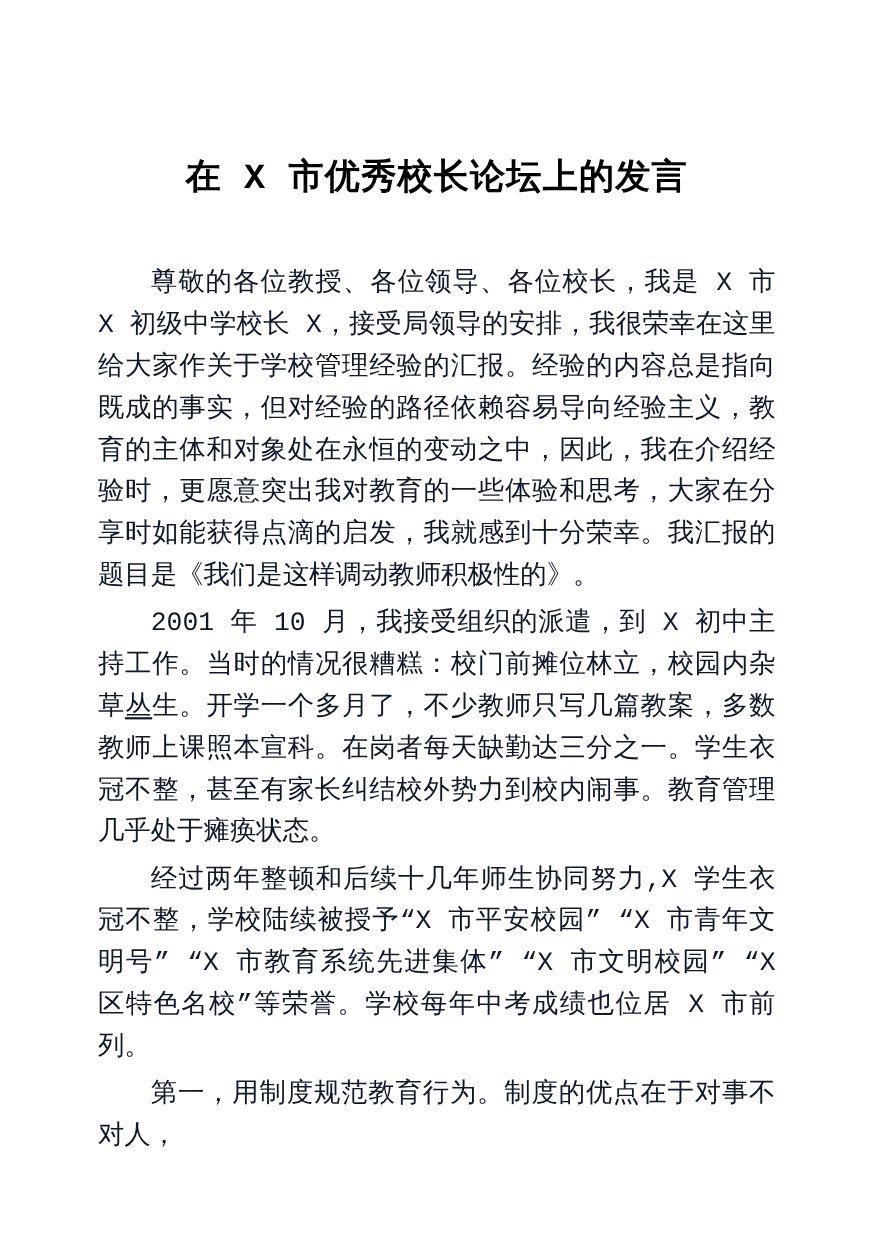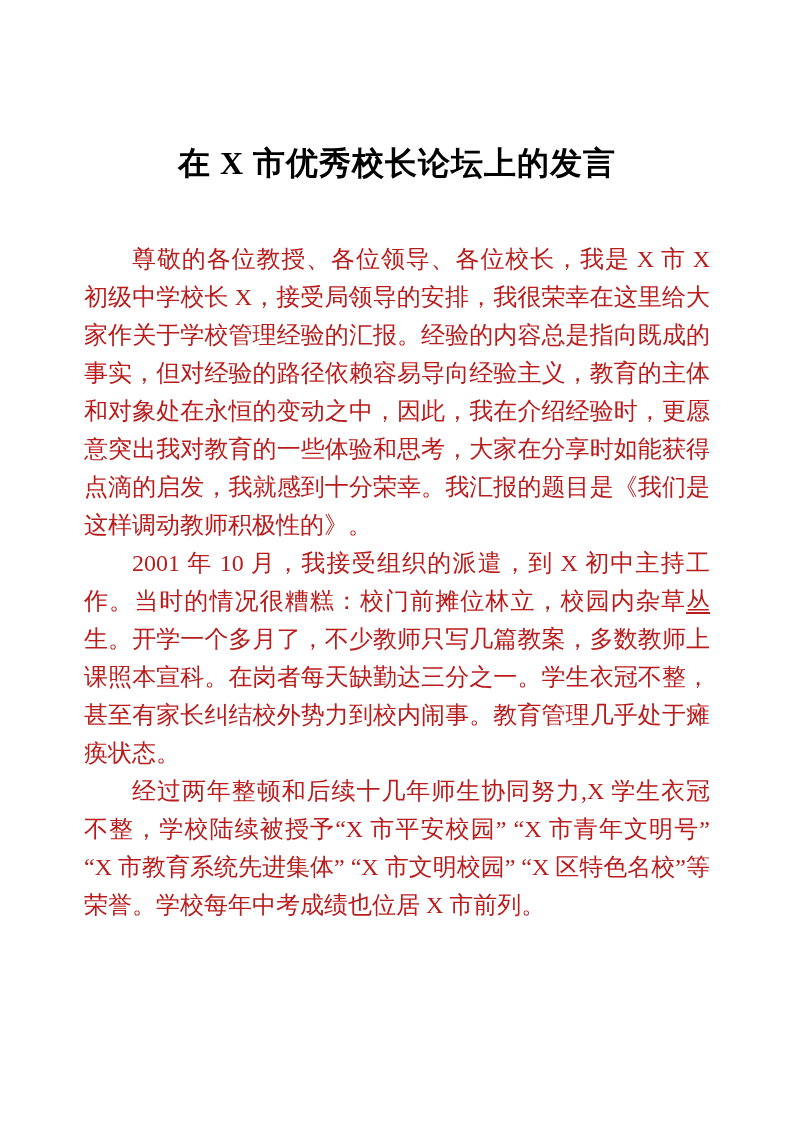--- a/index.html
+++ b/index.html
@@ -7,49 +7,50 @@
     padding: 0;
     background: #ffffff;
   }
   .page {
     position: relative;
     width: 793px;
     height: 1122px;
     background: #ffffff;
     box-sizing: border-box;
     padding: 140px 83px 0 84px;
-    font-family: Liberation Serif, serif;
+    font-family: Liberation Mono, monospace;
     overflow: hidden;
   }
   .title {
     font-size: 32px;
     font-weight: 700;
     color: #000000;
     text-align: center;
     line-height: 46px;
     margin: 0 0 54px 0;
     letter-spacing: 1px;
   }
   .body p.para {
-    margin: 0;
+    margin: 5px;
     font-size: 24px;
     line-height: 38px;
-    color: #b91c1c;
+    color: #0f172a;
     text-indent: 2em;
     text-align: justify;
     word-break: break-all;
   }
   .underline {
     text-decoration: underline;
     text-underline-offset: 3px;
   }
 </style>
 </head>
 <body>
 
 <div class="page">
   <h1 class="title">在 X 市优秀校长论坛上的发言</h1>
   <div class="body" id="doc-body">
       <p class="para"><span>尊敬的各位教授、各位领导、各位校长，我是 X 市 X 初级中学校长 X，接受局领导的安排，我很荣幸在这里给大家作关于学校管理经验的汇报。经验的内容总是指向既成的事实，但对经验的路径依赖容易导向经验主义，教育的主体和对象处在永恒的变动之中，因此，我在介绍经验时，更愿意突出我对教育的一些体验和思考，大家在分享时如能获得点滴的启发，我就感到十分荣幸。我汇报的题目是《我们是这样调动教师积极性的》。</span></p>
       <p class="para"><span>2001 年 10 月，我接受组织的派遣，到 X 初中主持工作。当时的情况很糟糕：校门前摊位林立，校园内杂草</span><span class="underline">丛</span><span>生。开学一个多月了，不少教师只写几篇教案，多数教师上课照本宣科。在岗者每天缺勤达三分之一。学生衣冠不整，甚至有家长纠结校外势力到校内闹事。教育管理几乎处于瘫痪状态。</span></p>
       <p class="para"><span>经过两年整顿和后续十几年师生协同努力,X 学生衣冠不整，学校陆续被授予“X 市平安校园” “X 市青年文明号” “X 市教育系统先进集体” “X 市文明校园” “X 区特色名校”等荣誉。学校每年中考成绩也位居 X 市前列。</span></p>
+      <p class="para"><span>第一，用制度规范教育行为。制度的优点在于对事不对人，</span></p>
     </div>
 </div>
 
 </body></html>

